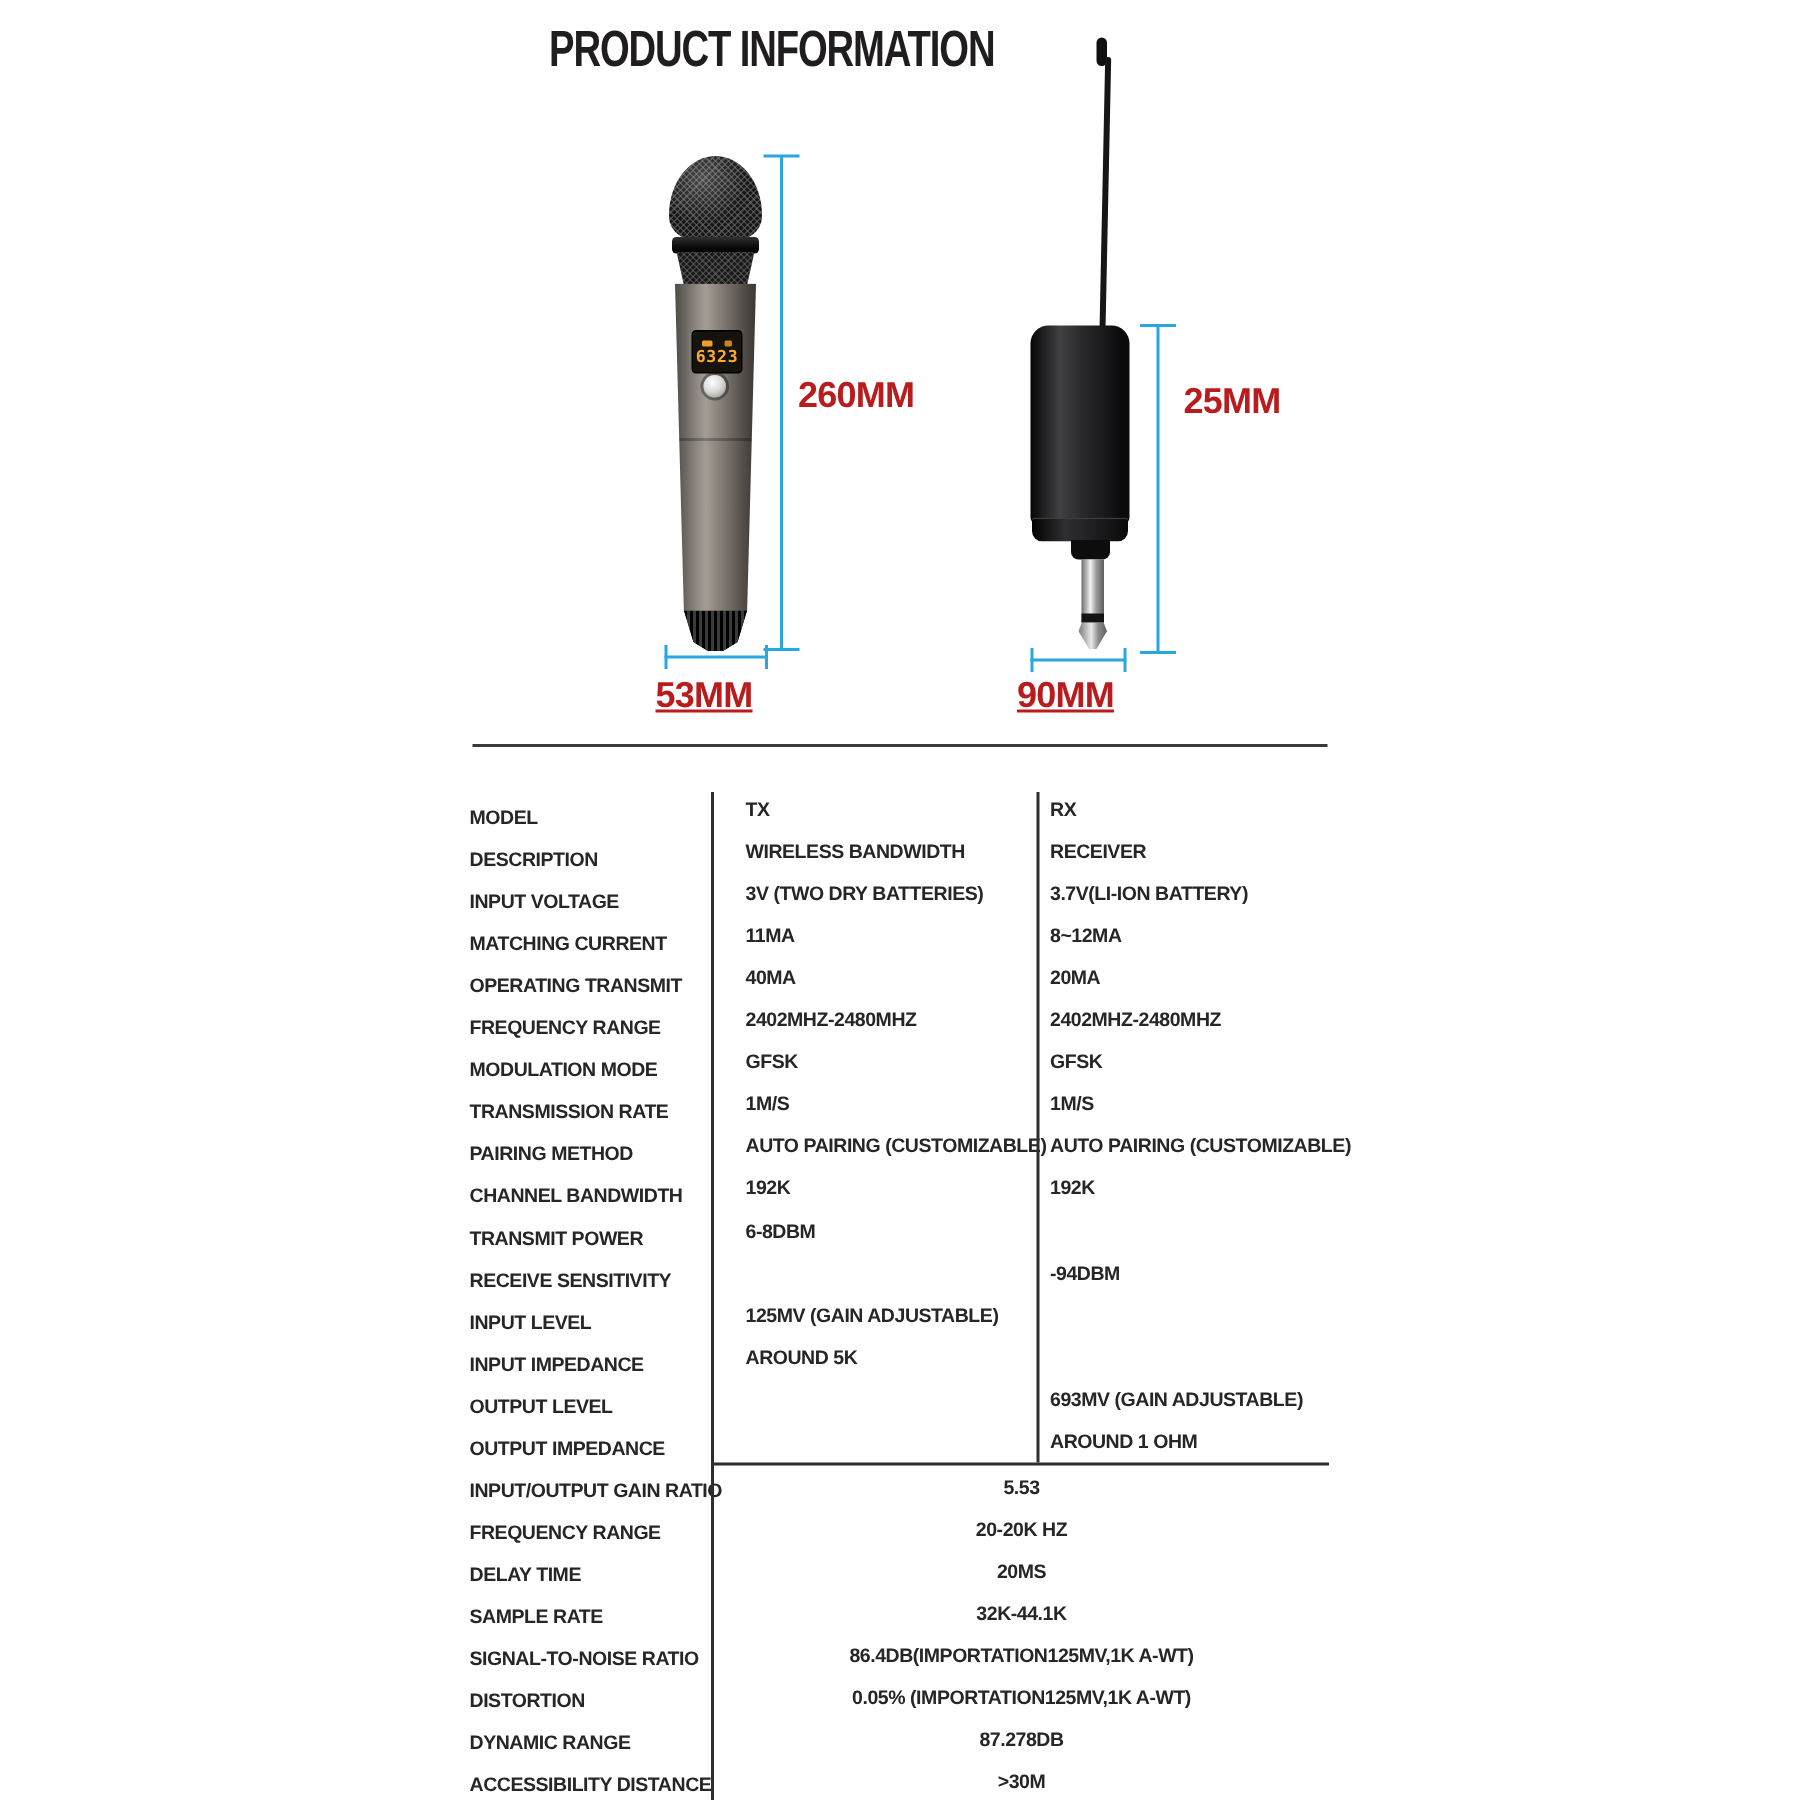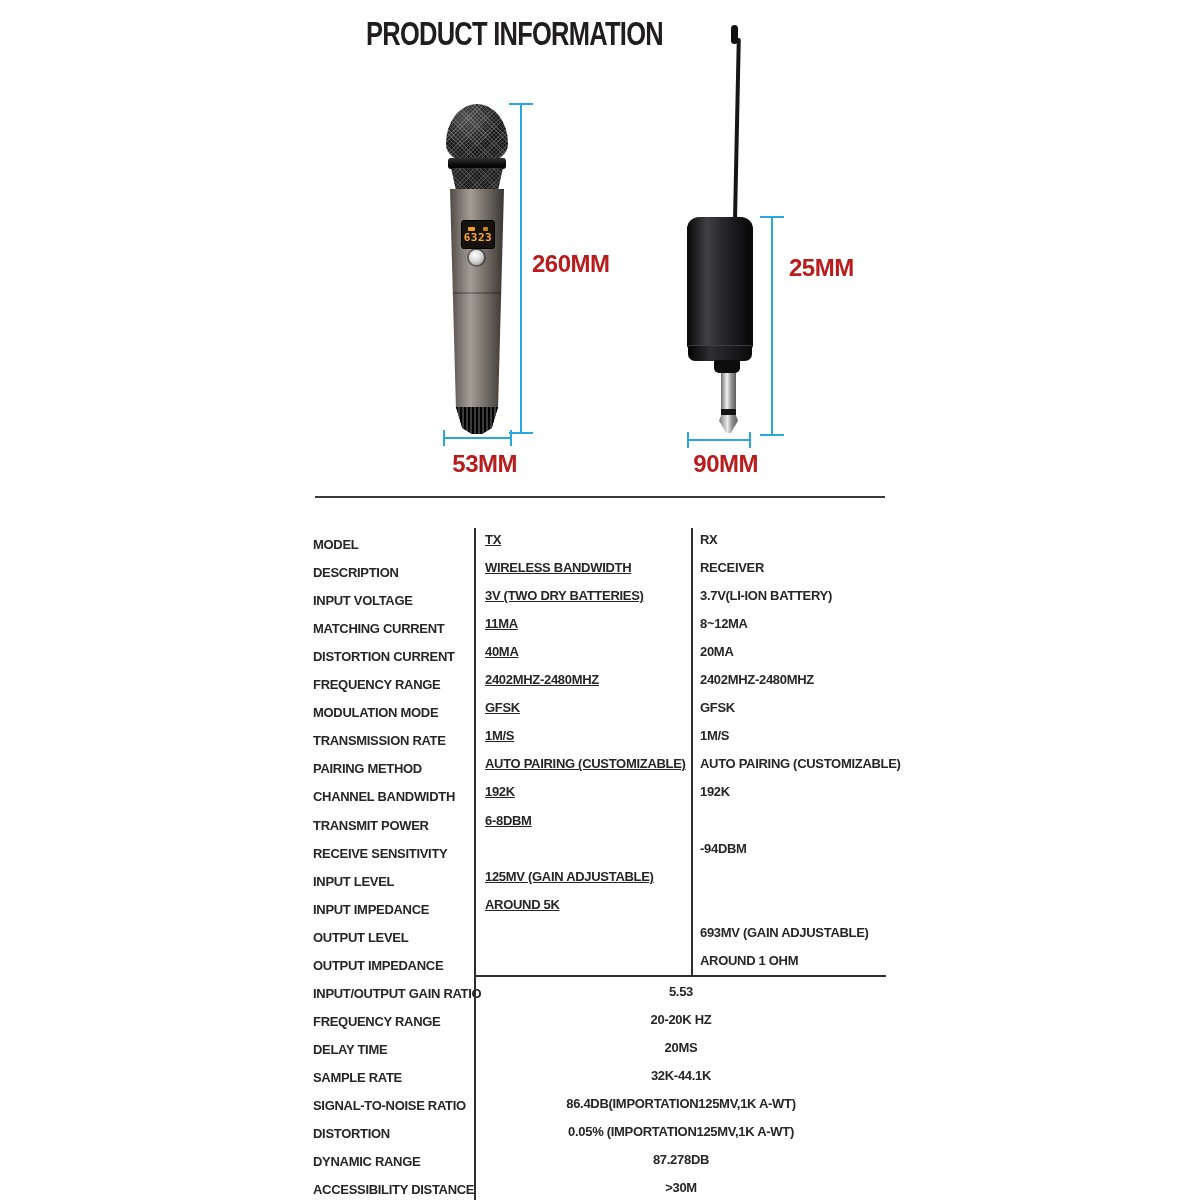--- a/index.html
+++ b/index.html
@@ -106,31 +106,31 @@
     clip-path:polygon(12% 0,88% 0,100% 32%,62% 100%,38% 100%,0 32%);
     background:linear-gradient(90deg,#7a7a7a,#e9e9e9 45%,#8b8b8b 70%,#606060);
   }
 
   
   .dim{position:absolute;background:#2ba7e0;}
   .dim-label{
     position:absolute;font-size:24px;font-weight:700;color:#b91c1c;
     letter-spacing:-0.5px;white-space:nowrap;
   }
-  .dim-label.center{text-align:right;}
+  .dim-label.center{text-align:left;text-decoration:underline;}
 
   
   .sep-top{position:absolute;left:315px;top:496px;width:570px;height:2px;background:#3a3a3a;}
 
   
   .spec{position:absolute;left:0;top:531px;width:1200px;height:672px;
     font-size:13px;font-weight:700;color:#262626;letter-spacing:-0.3px;}
   .trow{position:absolute;left:0;width:1008px;height:28px;line-height:28px;white-space:nowrap;}
   .c-label{position:absolute;left:313px;}
-  .c-tx{position:absolute;left:485px;top:-5px;text-decoration:underline;}
+  .c-tx{position:absolute;left:497px;top:-5px;}
   .c-rx{position:absolute;left:700px;top:-5px;}
   .c-merged{position:absolute;left:476px;width:410px;text-align:center;top:-2px;}
   .vline1{position:absolute;left:474px;top:528px;width:2px;height:672px;background:#2e2e2e;}
   .vline2{position:absolute;left:691px;top:528px;width:2px;height:447px;background:#2e2e2e;}
   .hline-mid{position:absolute;left:474px;top:975px;width:412px;height:2px;background:#2e2e2e;}
 </style>
 </head>
 <body>
 
 <div class="stage">
@@ -210,21 +210,21 @@
       <span class="c-label">INPUT VOLTAGE</span>
       <span class="c-tx">3V (TWO DRY BATTERIES)</span>
       <span class="c-rx">3.7V(LI-ION BATTERY)</span>
     </div>
     <div class="trow" style="top:84px">
       <span class="c-label">MATCHING CURRENT</span>
       <span class="c-tx">11MA</span>
       <span class="c-rx">8~12MA</span>
     </div>
     <div class="trow" style="top:112px">
-      <span class="c-label">DISTORTION CURRENT</span>
+      <span class="c-label">OPERATING TRANSMIT</span>
       <span class="c-tx">40MA</span>
       <span class="c-rx">20MA</span>
     </div>
     <div class="trow" style="top:140px">
       <span class="c-label">FREQUENCY RANGE</span>
       <span class="c-tx">2402MHZ-2480MHZ</span>
       <span class="c-rx">2402MHZ-2480MHZ</span>
     </div>
     <div class="trow" style="top:168px">
       <span class="c-label">MODULATION MODE</span>

